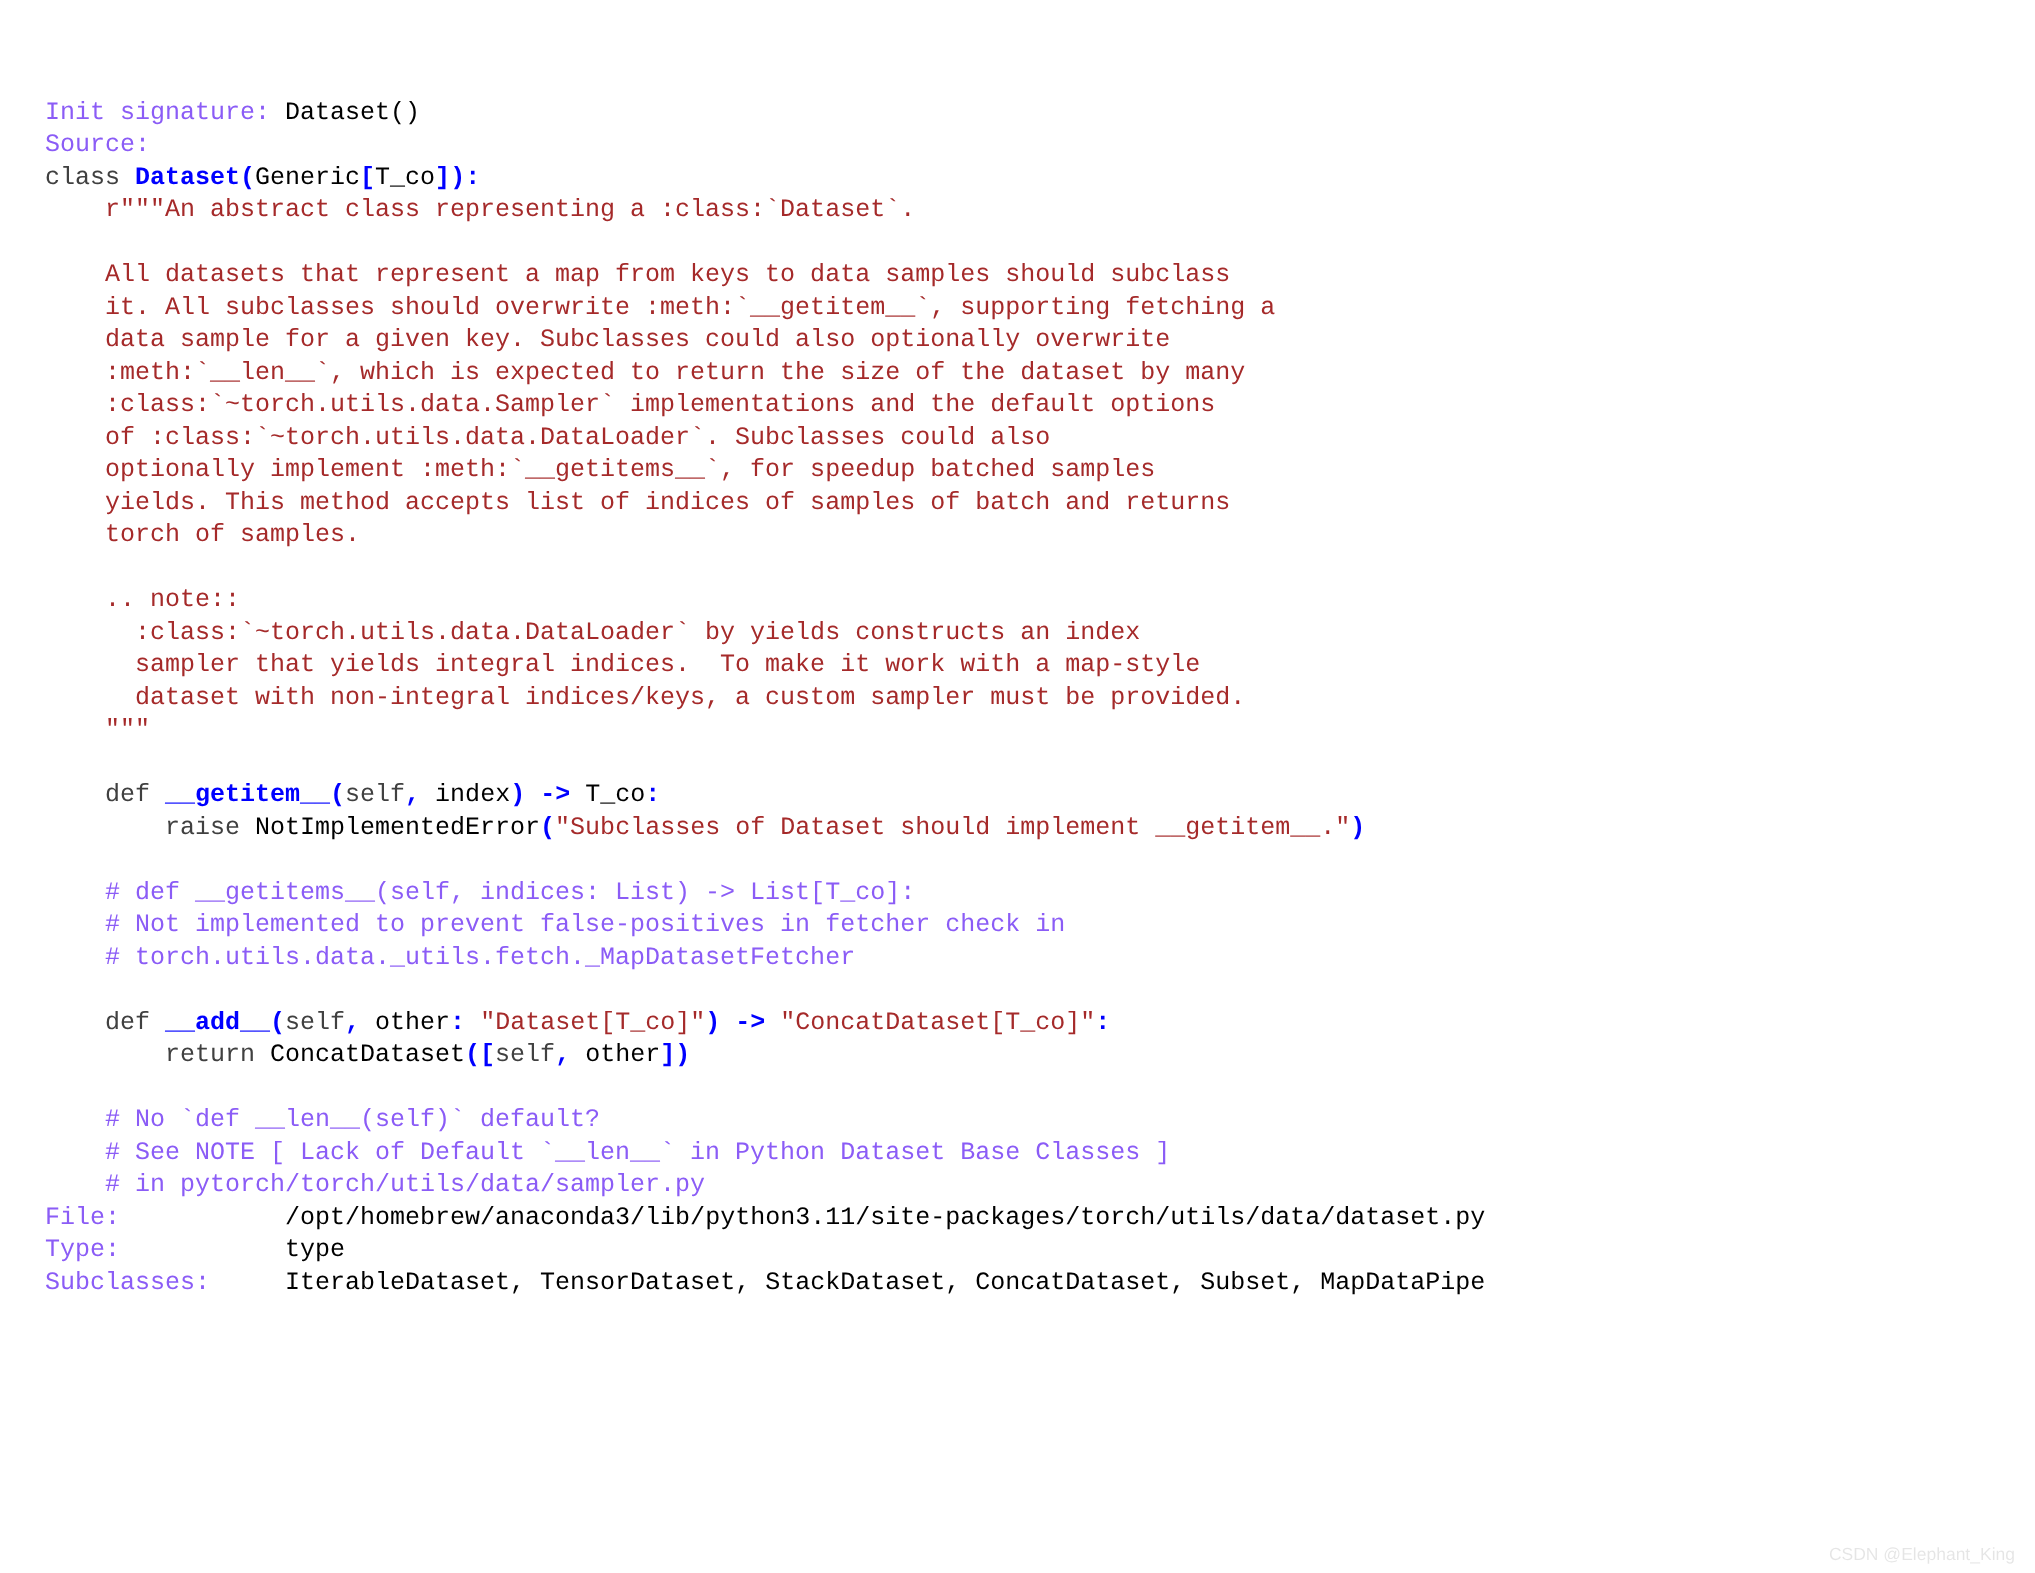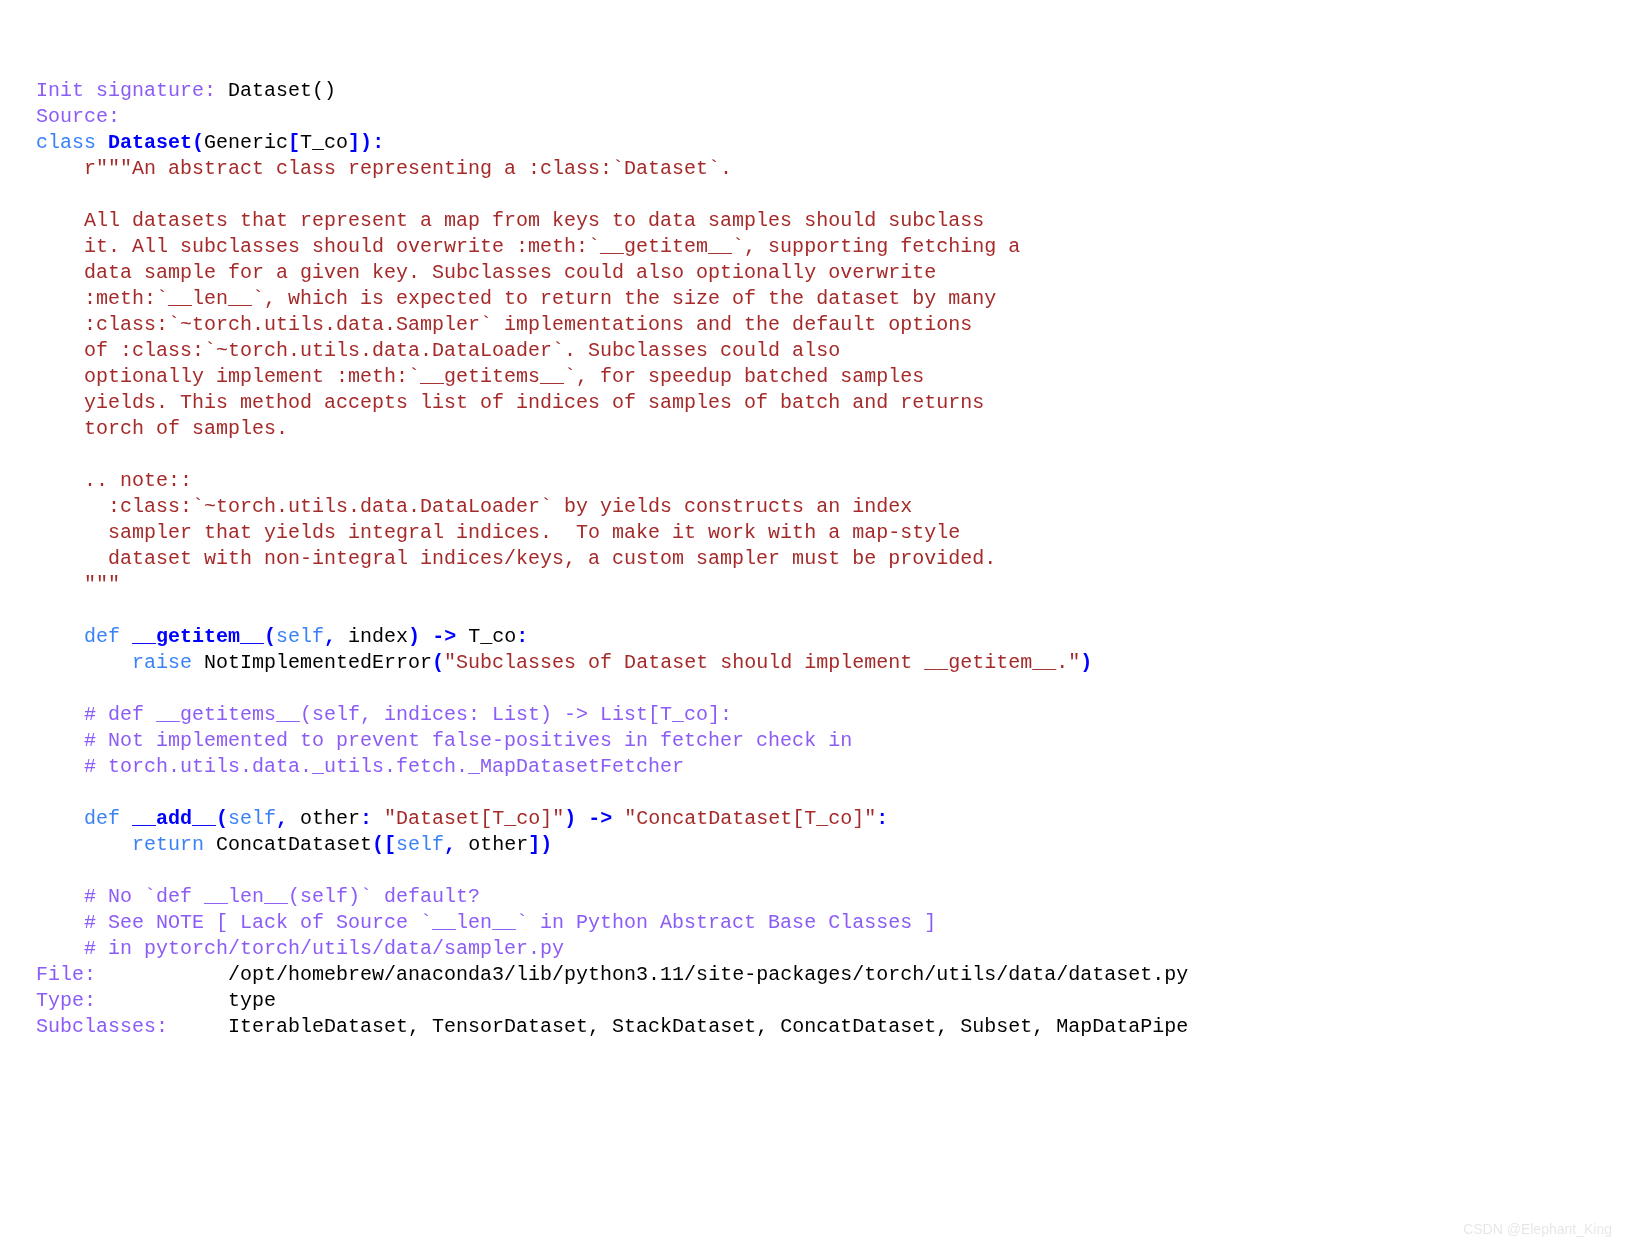--- a/index.html
+++ b/index.html
@@ -6,28 +6,28 @@
       font-family: "SF Mono", Menlo, Monaco, "Courier New", monospace;
       font-size: 20px;
       line-height: 1.3;
       background: #ffffff;
       margin: 0;
       padding: 0 0 0 36px;
       white-space: pre;
       color: #000;
     }
     .c-red { color: #8b5cf6; text-align: right; }
-    .c-green { color: #3b82f6; }
+    .c-green { color: #404040; }
     .c-blue { color: #0000ff; font-weight: bold; }
     .c-darkred { color: #a52a2a; }
     .c-black { color: #000000; font-family: Liberation Mono, monospace; }
     .watermark {
       position: fixed;
       right: 16px;
-      bottom: 20px;
+      bottom: 6px;
       font-family: sans-serif;
       font-size: 14px;
       color: rgba(0,0,0,0.10);
     }
   </style>
 </head>
 <body>
 
 
 <div><span class="c-red">Init signature:</span><span class="c-black"> Dataset()</span>
@@ -55,21 +55,21 @@
 <span class="c-green">        raise</span><span class="c-black"> NotImplementedError</span><span class="c-blue">(</span><span class="c-darkred">"Subclasses of Dataset should implement __getitem__."</span><span class="c-blue">)</span>
 <span></span>
 <span class="c-red">    # def __getitems__(self, indices: List) -&gt; List[T_co]:</span>
 <span class="c-red">    # Not implemented to prevent false-positives in fetcher check in</span>
 <span class="c-red">    # torch.utils.data._utils.fetch._MapDatasetFetcher</span>
 <span></span>
 <span class="c-green">    def</span><span class="c-blue"> __add__</span><span class="c-blue">(</span><span class="c-green">self</span><span class="c-blue">,</span><span class="c-black"> other</span><span class="c-blue">:</span><span class="c-darkred"> "Dataset[T_co]"</span><span class="c-blue">)</span><span class="c-blue"> -&gt;</span><span class="c-darkred"> "ConcatDataset[T_co]"</span><span class="c-blue">:</span>
 <span class="c-green">        return</span><span class="c-black"> ConcatDataset</span><span class="c-blue">(</span><span class="c-blue">[</span><span class="c-green">self</span><span class="c-blue">,</span><span class="c-black"> other</span><span class="c-blue">]</span><span class="c-blue">)</span>
 <span></span>
 <span class="c-red">    # No `def __len__(self)` default?</span>
-<span class="c-red">    # See NOTE [ Lack of Source `__len__` in Python Abstract Base Classes ]</span>
+<span class="c-red">    # See NOTE [ Lack of Default `__len__` in Python Dataset Base Classes ]</span>
 <span class="c-red">    # in pytorch/torch/utils/data/sampler.py</span>
 <span class="c-red">File:</span><span>           </span><span class="c-black">/opt/homebrew/anaconda3/lib/python3.11/site-packages/torch/utils/data/dataset.py</span>
 <span class="c-red">Type:</span><span>           </span><span class="c-black">type</span>
 <span class="c-red">Subclasses:</span><span>     </span><span class="c-black">IterableDataset, TensorDataset, StackDataset, ConcatDataset, Subset, MapDataPipe</span></div>
 
 <div class="watermark">CSDN @Elephant_King</div>
 
 
 
 

